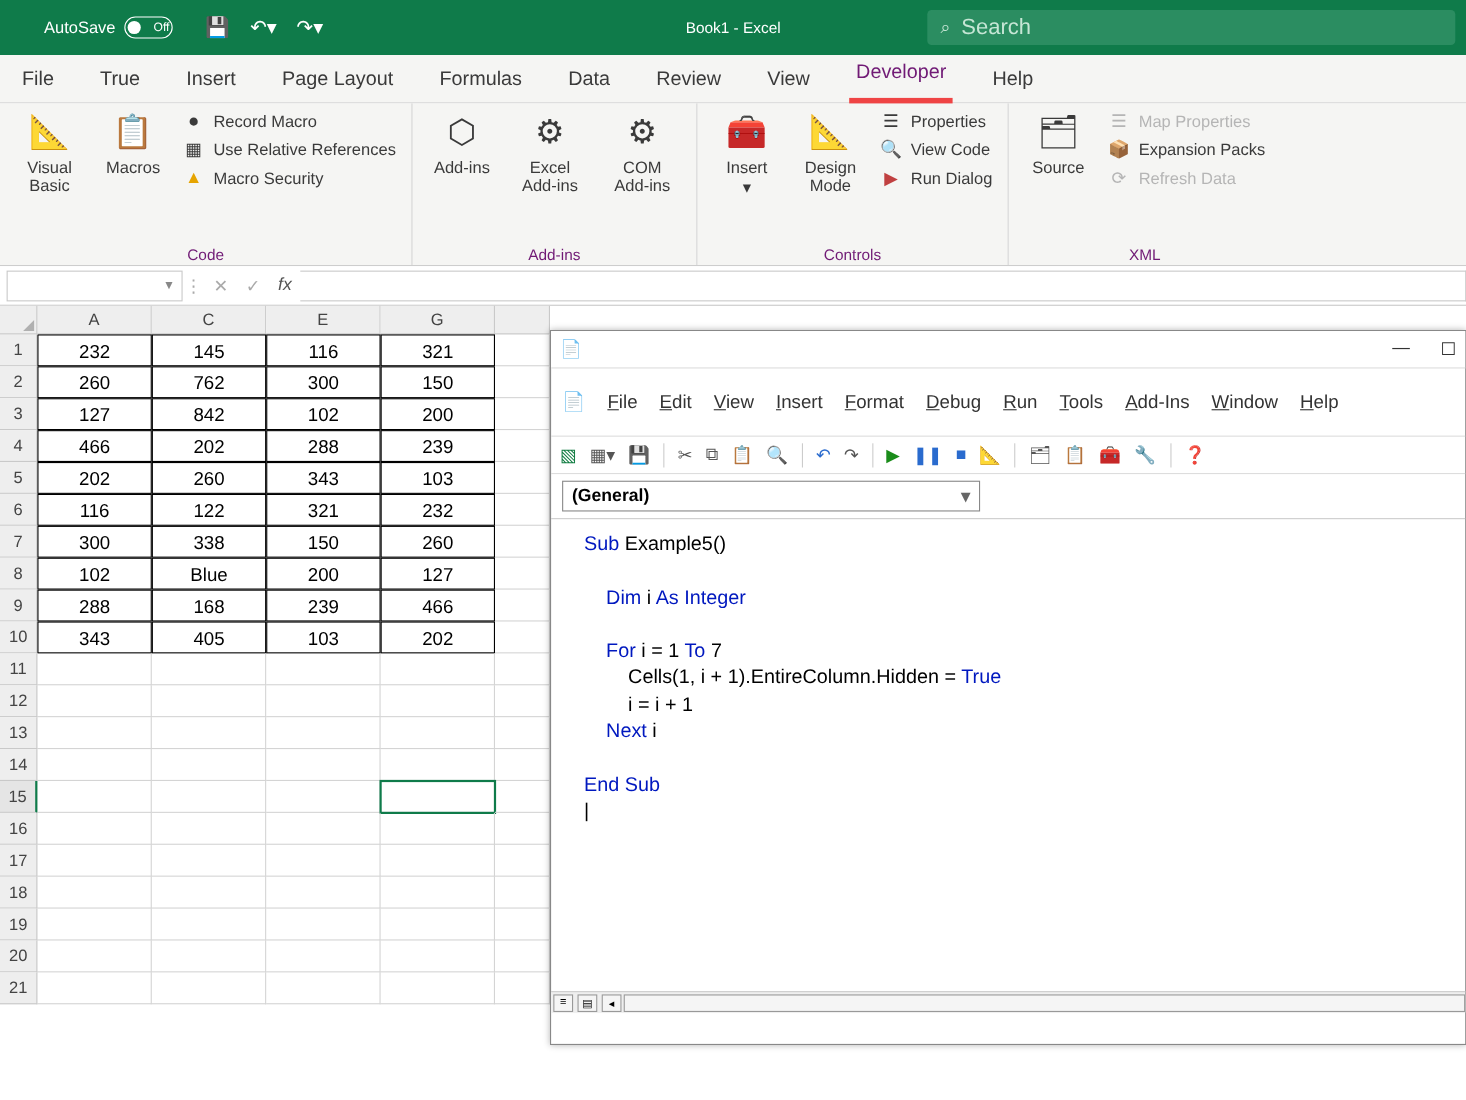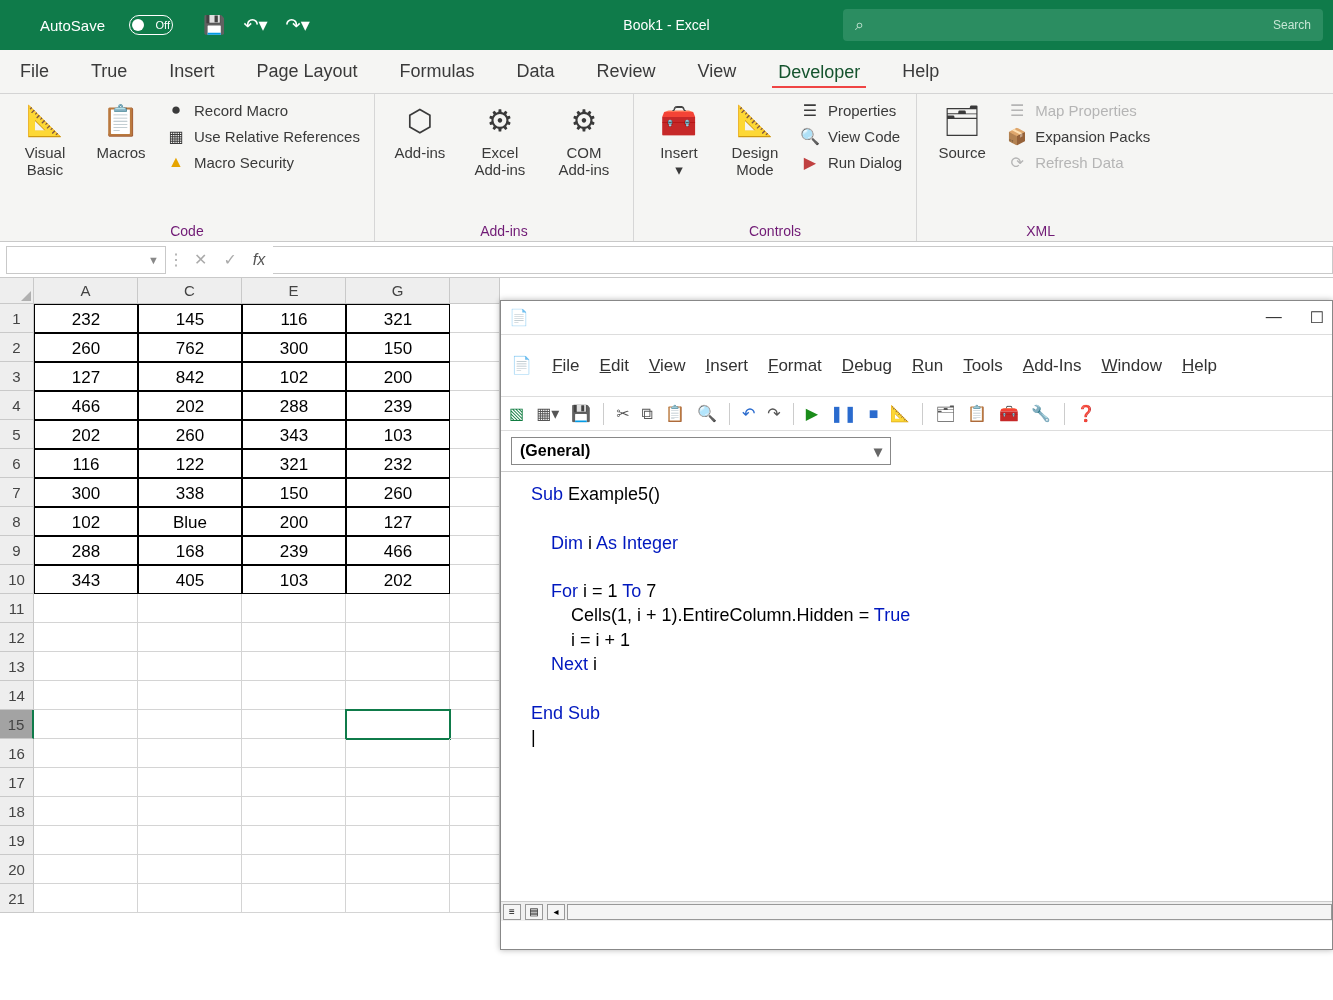--- a/index.html
+++ b/index.html
@@ -1,34 +1,34 @@
 <!DOCTYPE html>
 <html><head>
 <meta charset="utf-8">
 <style>
 * { box-sizing: border-box; margin: 0; padding: 0; font-family: "Segoe UI", Arial, sans-serif; }
 body { background: #fff; width: 1333px; height: 1000px; overflow: hidden; position: relative; }
 
 
 .titlebar { background: #0f7b4a; height: 50px; display: flex; align-items: center; color: #fff; padding: 0 10px; }
-.titlebar .autosave { font-size: 15px; margin-left: 30px; display: flex; align-items: center; gap: 24px; }
+.titlebar .autosave { font-size: 15px; margin-left: 30px; display: flex; align-items: center; gap: 8px; }
 .toggle { width: 44px; height: 20px; border: 1.5px solid #fff; border-radius: 10px; display: inline-flex; align-items: center; padding: 0 2px; justify-content: space-between; }
 .toggle .knob { width: 12px; height: 12px; background: #fff; border-radius: 50%; }
 .toggle .off { font-size: 11px; margin-left: 4px; }
 .qat { display: flex; gap: 18px; margin-left: 30px; align-items: center; }
 .qat .ico { color: #fff; font-size: 18px; }
 .doc-title { position: absolute; left: 50%; transform: translateX(-50%); font-size: 14px; }
 .searchbox { margin-left: auto; background: #2b8d61; height: 32px; width: 480px; border-radius: 4px; display: flex; align-items: center; padding: 0 12px; gap: 10px; color: #c6e6d5; }
-.searchbox input { background: transparent; border: none; color: #fef9c3; font-size: 12px; flex: 1; outline: none; text-align: right; }
+.searchbox input { background: transparent; border: none; color: #fef9c3; font-size: 20px; flex: 1; outline: none; }
 .searchbox input::placeholder { color: #c6e6d5; }
 
 
 .tabs { background: #f5f5f3; height: 44px; display: flex; align-items: center; padding: 0 14px; gap: 30px; border-bottom: 1px solid #d4d4d4; }
 .tab { font-size: 18px; padding: 6px 6px; cursor: pointer; color: #3a3a3a; }
-.tab.active { color: #14532d; border-bottom: 2px solid #ef4444; padding-bottom: 3px; }
+.tab.active { color: #701a75; border-bottom: 5px solid #ef4444; padding-bottom: 13px; }
 
 
 .ribbon { background: #f5f5f3; height: 148px; display: flex; border-bottom: 1px solid #c9c9c9; }
 .group { border-right: 1px solid #d6d6d6; padding: 6px 14px 2px 14px; display: flex; flex-direction: column; justify-content: space-between; }
 .group-label { text-align: center; font-size: 14px; color: #701a75; padding-top: 4px; }
 .group-body { display: flex; gap: 14px; align-items: flex-start; }
 .bigbtn { display: flex; flex-direction: column; align-items: center; gap: 4px; font-size: 15px; color: #3a3a3a; cursor: pointer; min-width: 62px; text-align: center; }
 .bigbtn .bicon { font-size: 30px; height: 40px; display: flex; align-items: center; }
 .smallbtn-col { display: flex; flex-direction: column; gap: 6px; }
 .smallbtn { display: flex; align-items: center; gap: 8px; font-size: 15px; color: #3a3a3a; cursor: pointer; white-space: nowrap; }
@@ -39,21 +39,21 @@
 .fbar { height: 36px; border-bottom: 1px solid #c9c9c9; display: flex; align-items: center; background: #fff; }
 .namebox { width: 160px; height: 28px; border: 1px solid #c9c9c9; margin-left: 6px; display: flex; align-items: center; padding: 0 6px; }
 .namebox .dd { margin-left: auto; color: #888; font-size: 11px; }
 .fbar .sep { width: 20px; text-align: center; color: #aaa; }
 .fbar .fxbtns { display: flex; gap: 16px; color: #aaa; align-items: center; padding: 0 8px; }
 .fbar .fxinput { flex: 1; height: 28px; border: 1px solid #c9c9c9; border-left: none; }
 .corner { width: 34px; height: 26px; background: #eee; border-right: 1px solid #c9c9c9; border-bottom: 1px solid #c9c9c9; position: relative; }
 .corner::after { content: ""; position: absolute; right: 2px; bottom: 2px; border-style: solid; border-width: 0 0 10px 10px; border-color: transparent transparent #b0b0b0 transparent; }
 .colhead { width: 104px; height: 26px; background: #eee; border-right: 1px solid #c9c9c9; border-bottom: 1px solid #c9c9c9; text-align: center; font-size: 15px; color: #444; line-height: 26px; }
 .rowhead { width: 34px; height: 29px; background: #eee; border-right: 1px solid #c9c9c9; border-bottom: 1px solid #c9c9c9; text-align: center; font-size: 15px; color: #444; line-height: 29px; }
-.rowhead.sel { background: #a3a3a3; border-right: 2px solid #0f7b4a; }
+.rowhead.sel { background: #e5e5e5; border-right: 2px solid #0f7b4a; }
 .row { display: flex; }
 .cell { width: 104px; height: 29px; border-right: 1px solid #d4d4d4; border-bottom: 1px solid #d4d4d4; text-align: center; font-size: 17px; line-height: 29px; color: #000; }
 .cell.bordered { border: 1px solid #000; }
 .cell.sel { outline: 2px solid #0f7b4a; outline-offset: -1px; }
 .lastcol { width: 50px; }
 
 
 .vba { position: absolute; left: 500px; top: 300px; width: 833px; height: 650px; background: #fff; border: 1px solid #888; box-shadow: 0 0 6px rgba(0,0,0,0.3); }
 .vba-title { height: 34px; background: #fff; display: flex; align-items: center; padding: 0 8px; gap: 8px; font-size: 16px; border-bottom: 1px solid #ddd; }
 .vba-title .winbtns { margin-left: auto; display: flex; gap: 28px; font-size: 16px; color: #333; }

